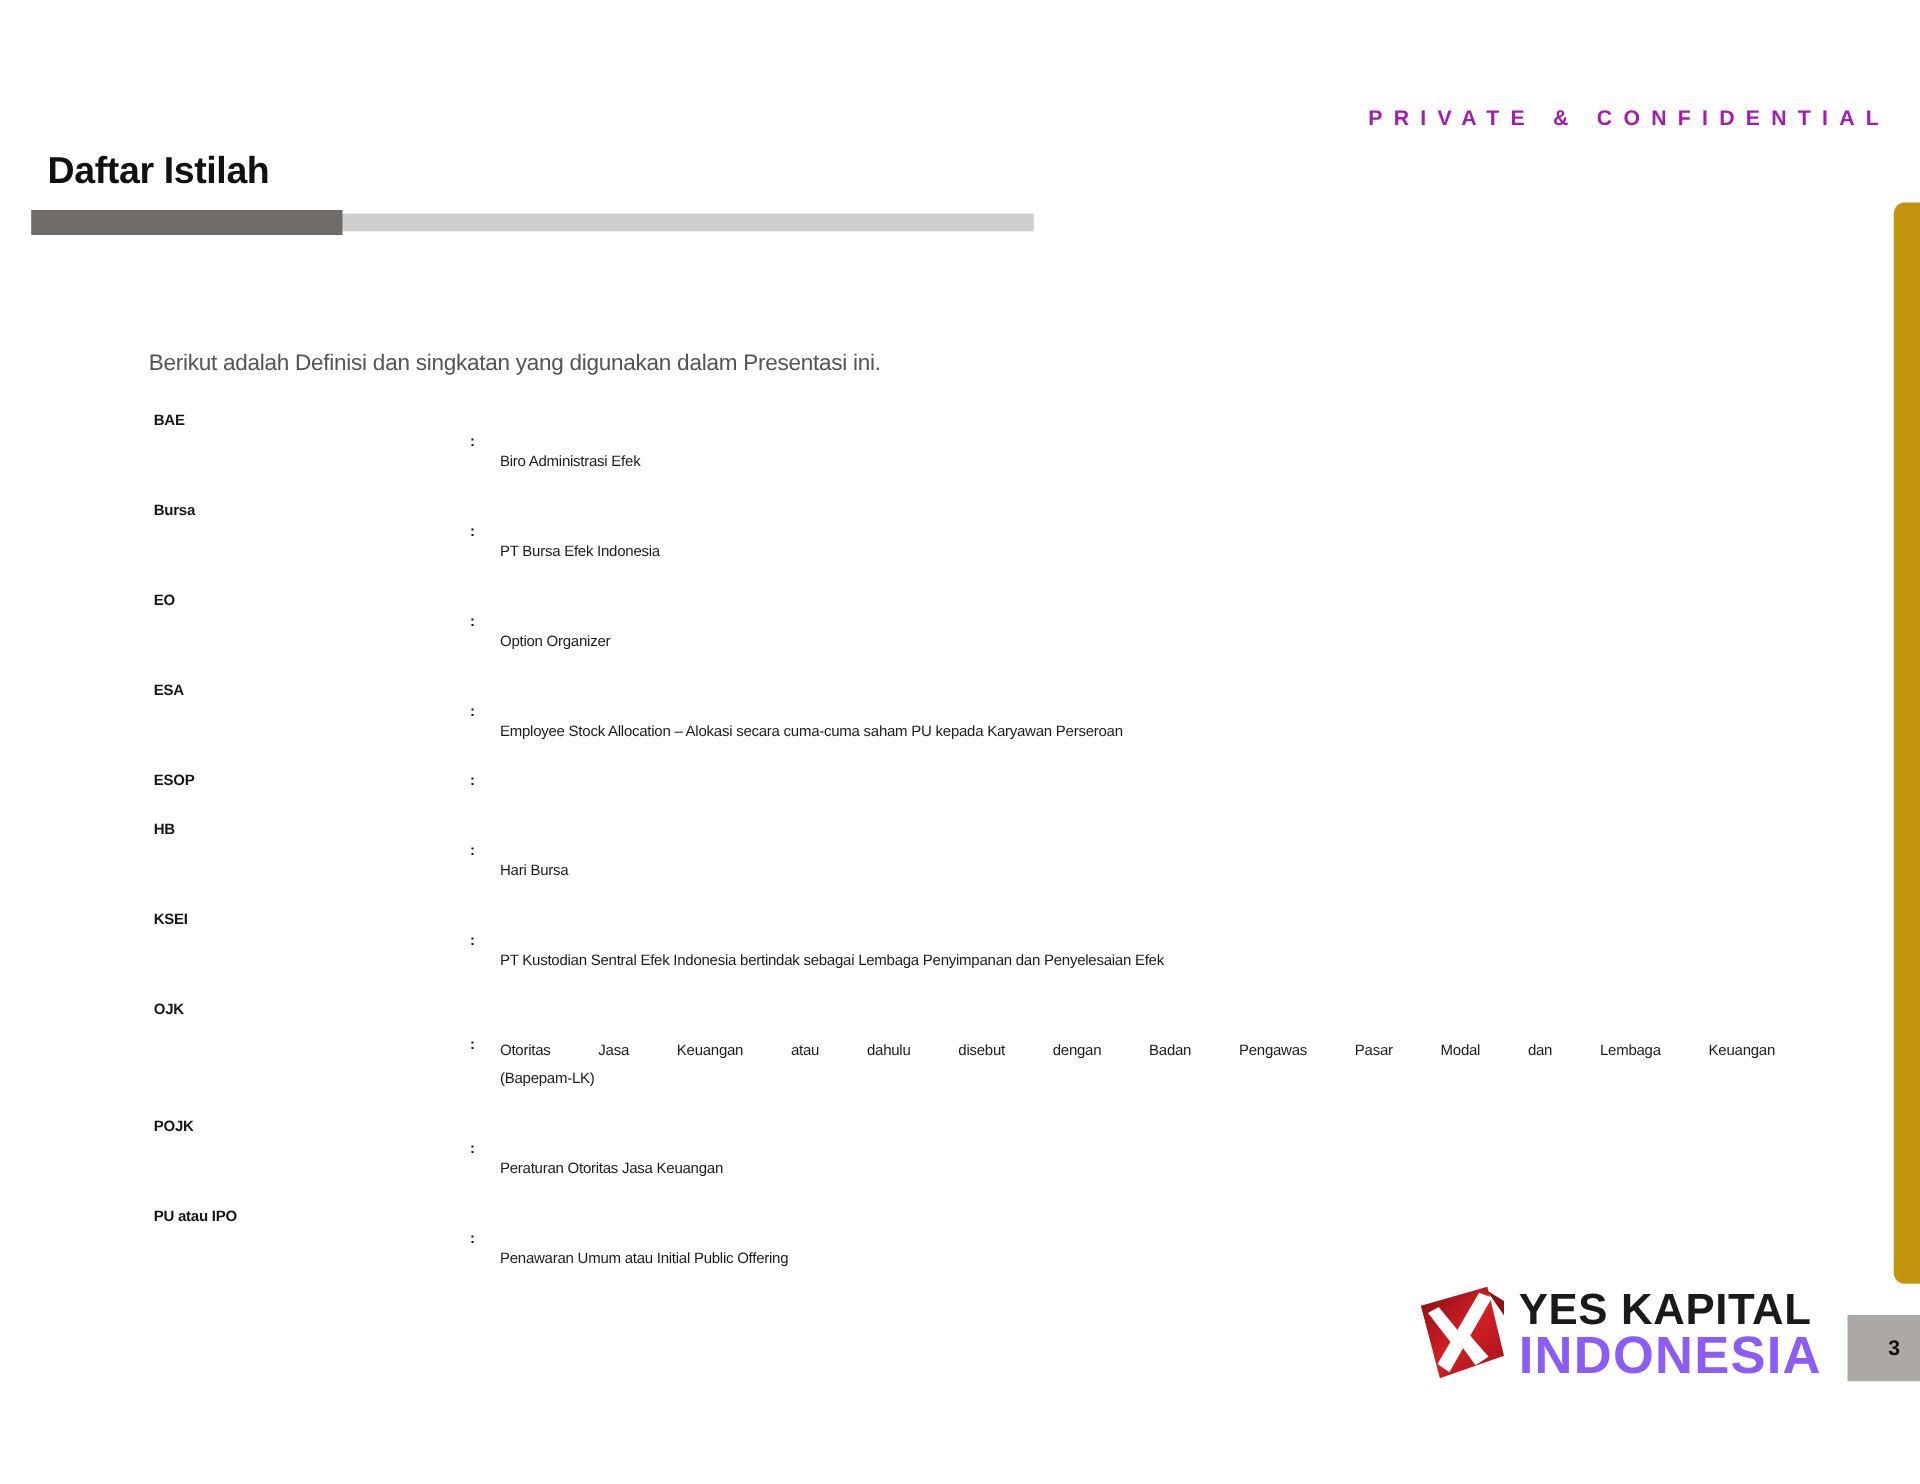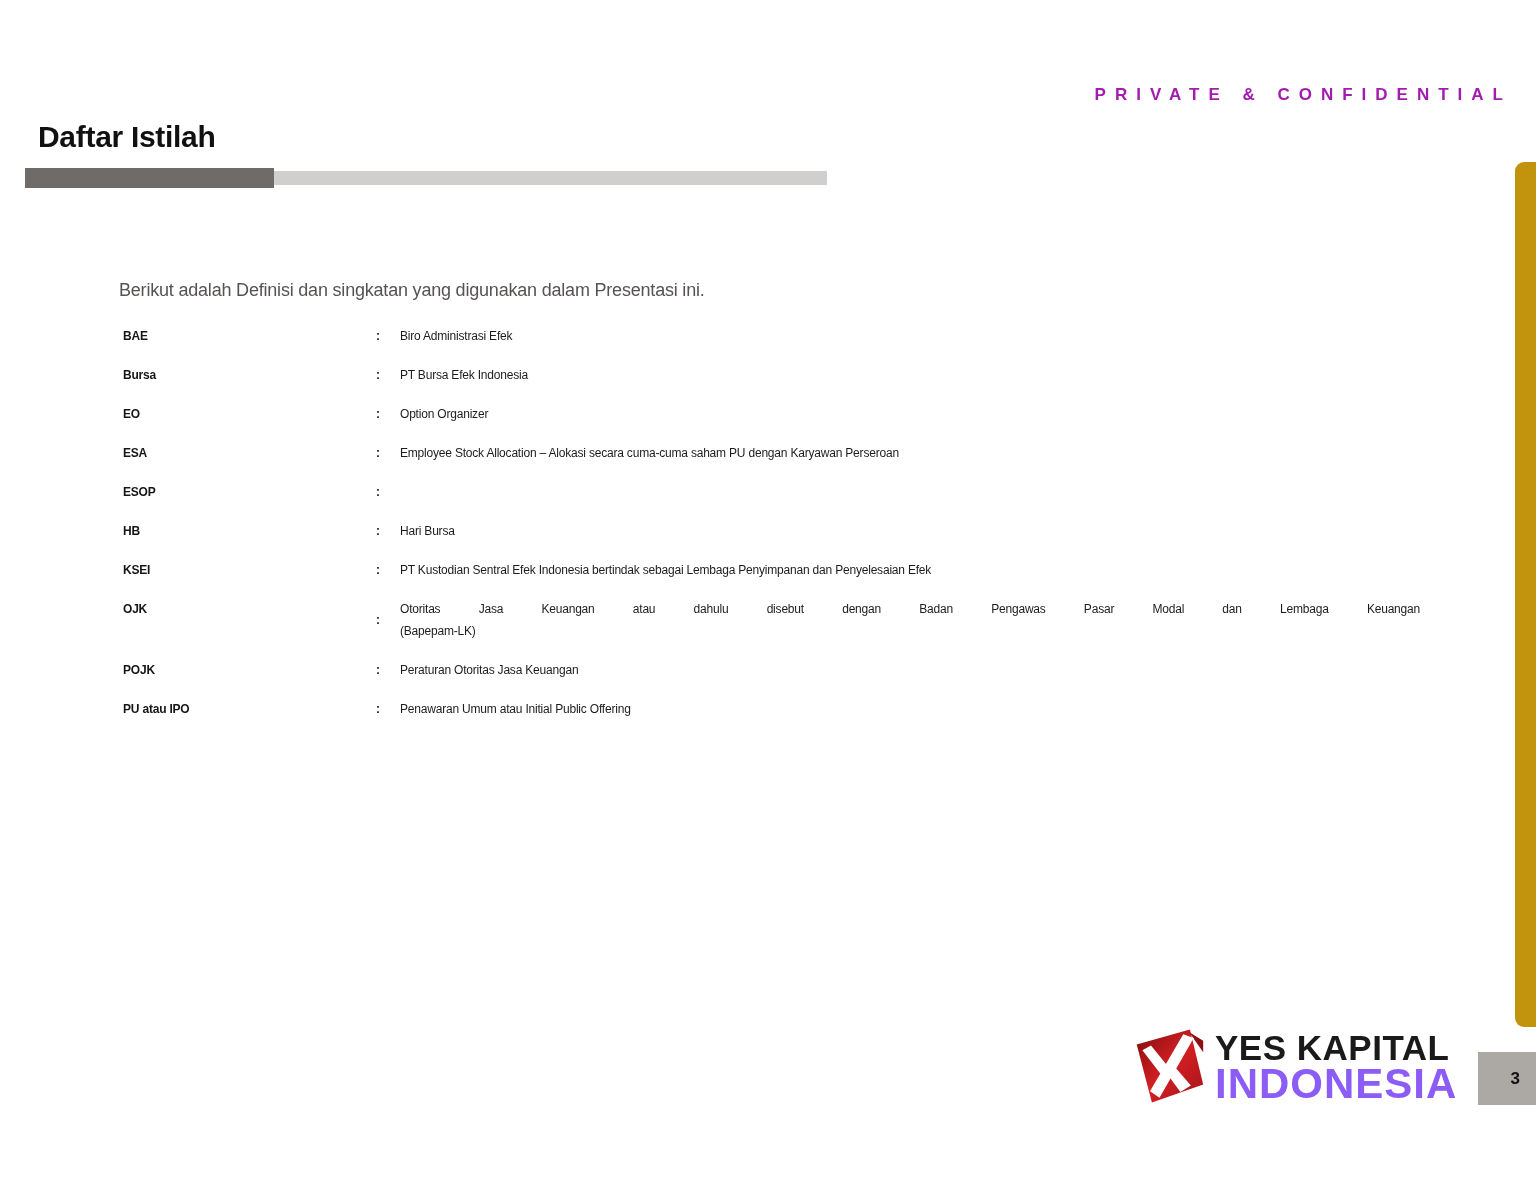--- a/index.html
+++ b/index.html
@@ -66,21 +66,21 @@
     display: grid;
     grid-template-columns: 253px 24px 1fr;
     margin-bottom: 17px;
     font-size: 12px;
     letter-spacing: -0.2px;
     line-height: 22px;
     color: #161616;
   }
   .g-term { font-weight: 700; }
   .g-colon { align-self: center; font-weight: 700; color: #161616; }
-  .g-def { font-weight: 400; color: #1c1c1c; }
+  .g-def { font-weight: 400; color: #1c1c1c; margin-top: 33px; }
   .g-def .justify-line {
     display: block;
     width: 1020px;
     text-align: justify;
     text-align-last: justify;
   }
   .g-def .plain-line { display: block; }
 
   
   .gold-bar {
@@ -157,21 +157,21 @@
 
     <div class="g-row">
       <div class="g-term">EO</div>
       <div class="g-colon">:</div>
       <div class="g-def">Option Organizer</div>
     </div>
 
     <div class="g-row">
       <div class="g-term">ESA</div>
       <div class="g-colon">:</div>
-      <div class="g-def">Employee Stock Allocation – Alokasi secara cuma-cuma saham PU dengan Karyawan Perseroan</div>
+      <div class="g-def">Employee Stock Allocation – Alokasi secara cuma-cuma saham PU kepada Karyawan Perseroan</div>
     </div>
 
     <div class="g-row">
       <div class="g-term">ESOP</div>
       <div class="g-colon">:</div>
     </div>
 
     <div class="g-row">
       <div class="g-term">HB</div>
       <div class="g-colon">:</div>

